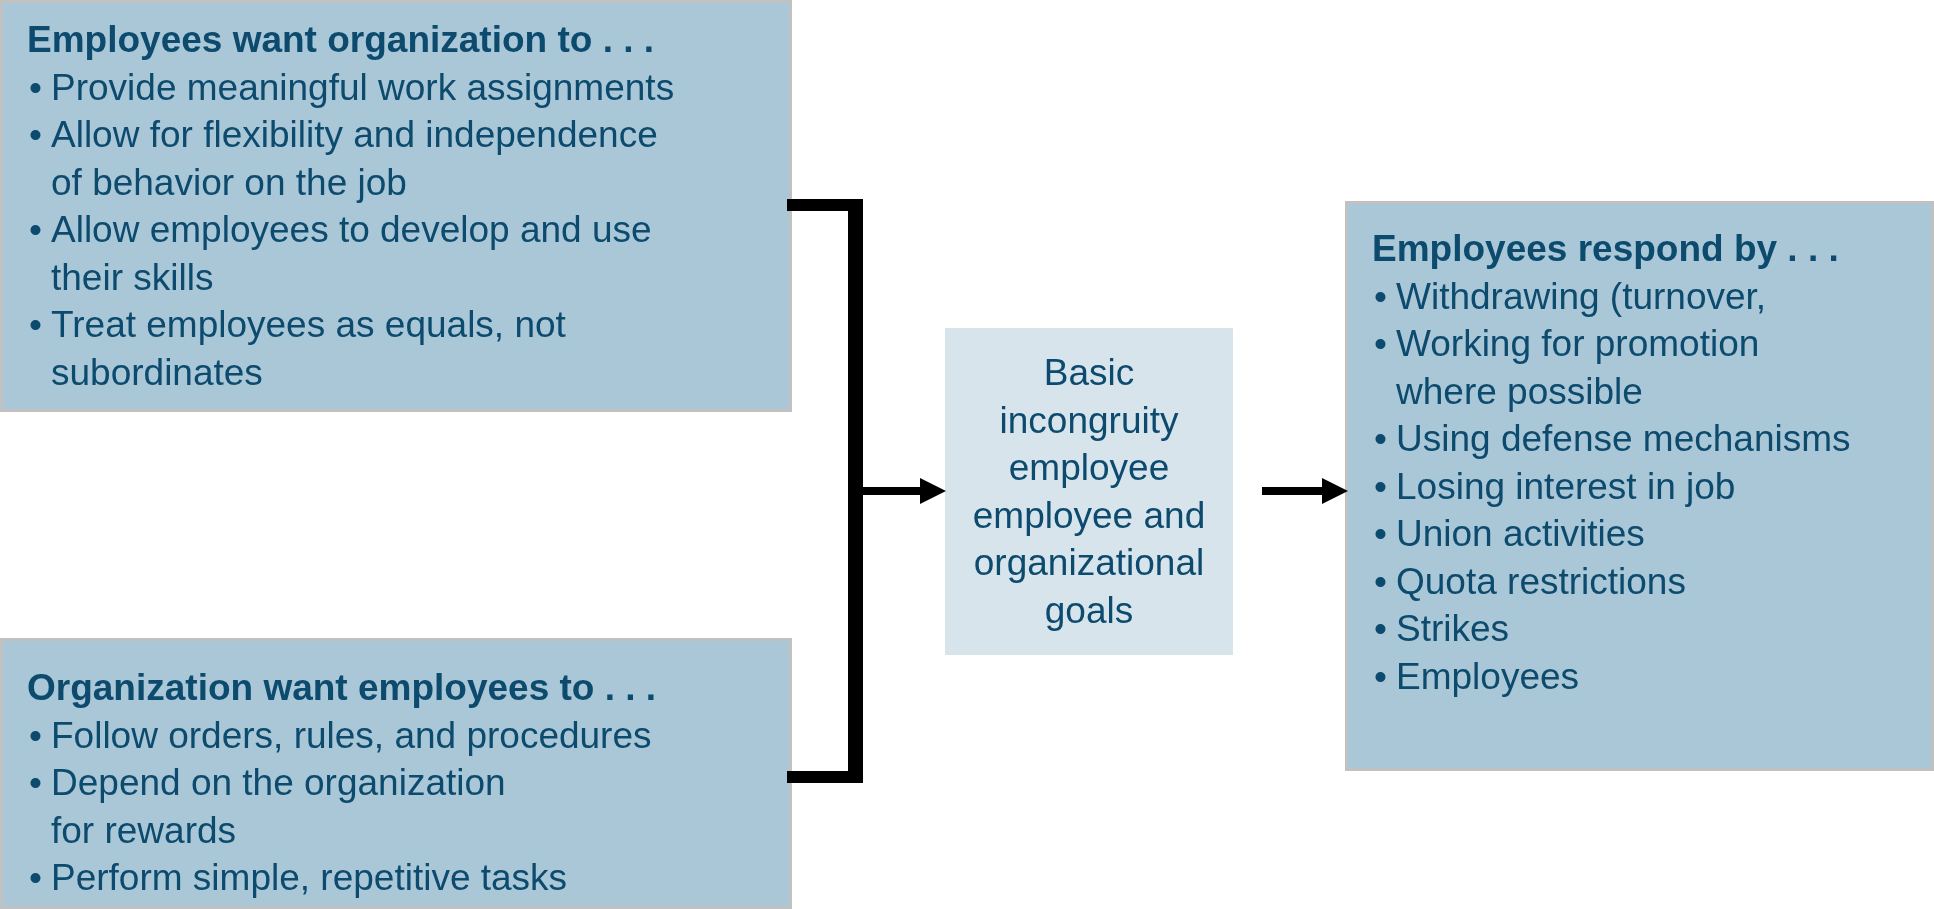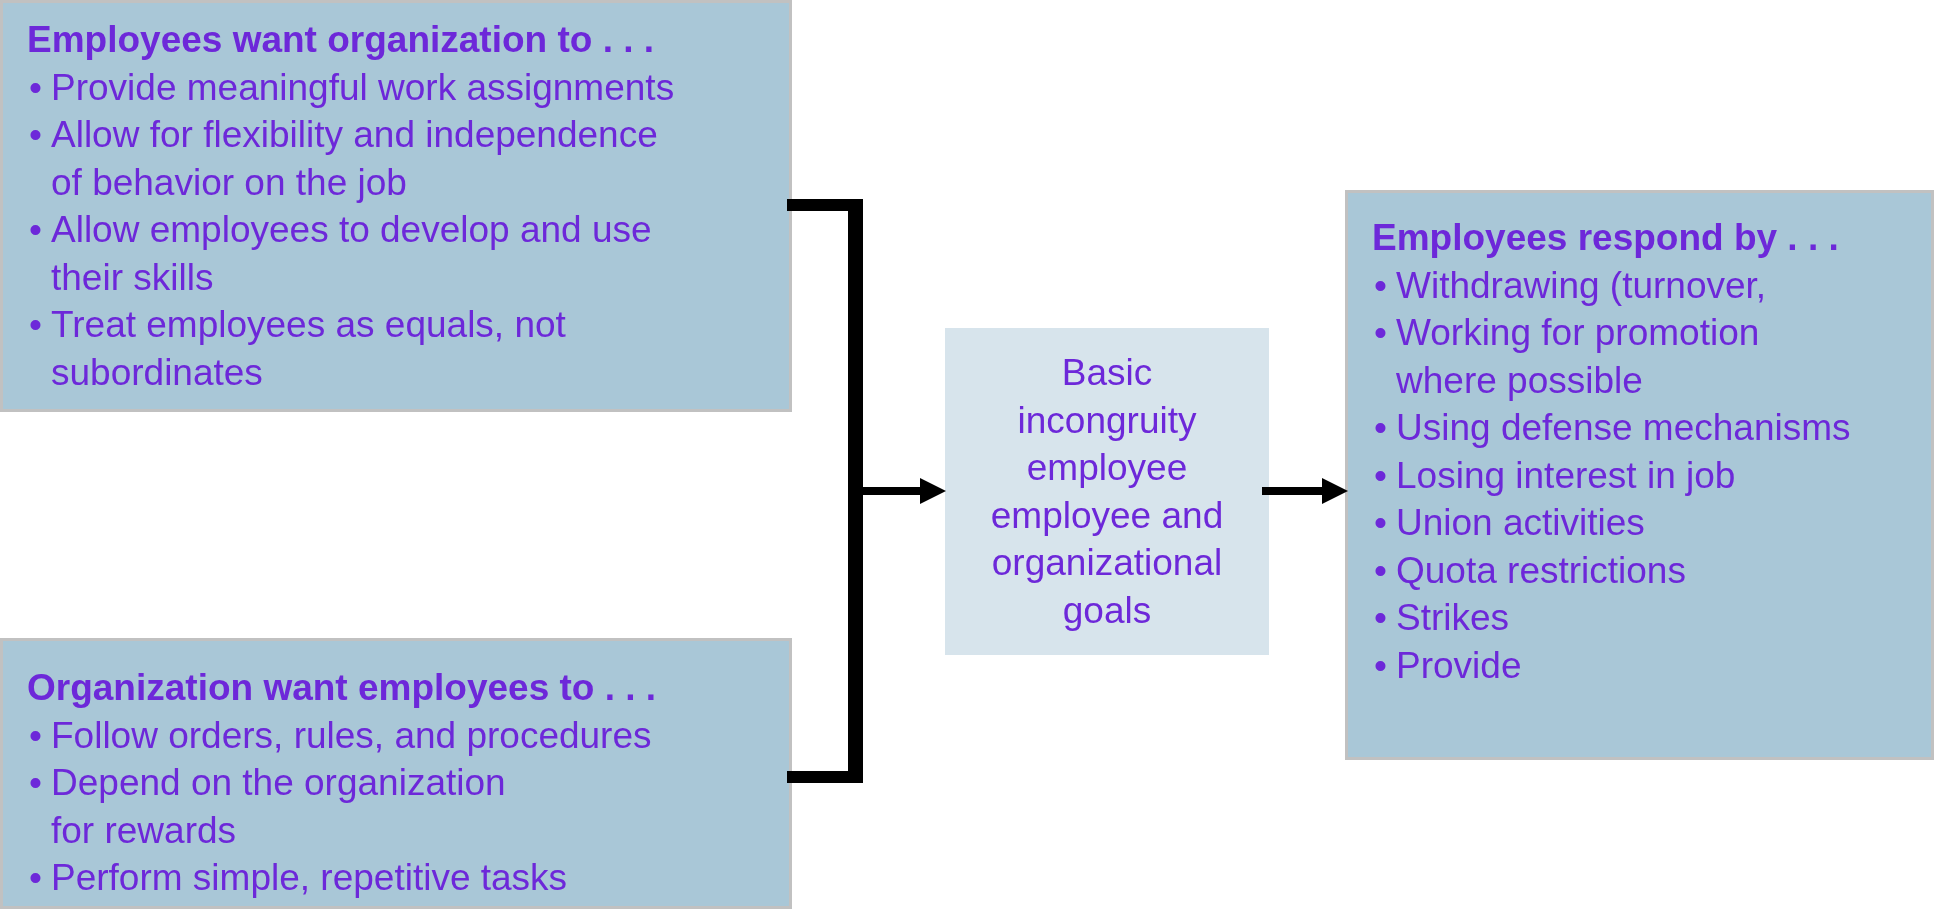--- a/index.html
+++ b/index.html
@@ -2,21 +2,21 @@
 <html><head>
 <meta charset="utf-8">
 <style>
   html, body { margin: 0; padding: 0; background: #ffffff; }
   .canvas {
     position: relative;
     width: 1934px;
     height: 909px;
     background: #ffffff;
     font-family: "Liberation Sans", sans-serif;
-    color: #6d28d9;
+    color: #0c4a6e;
     overflow: hidden;
   }
   .box {
     position: absolute;
     box-sizing: border-box;
     background: #a9c7d7;
     border: 3px solid #c1c1c1;
     font-size: 37px;
     line-height: 47.5px;
   }
@@ -54,21 +54,21 @@
   .arrowhead {
     position: absolute;
     width: 0;
     height: 0;
     border-top: 13px solid transparent;
     border-bottom: 13px solid transparent;
     border-left: 26px solid #000000;
   }
   .pad-tl { padding-top: 13px; }
   .pad-bl { padding-top: 23px; }
-  .pad-r  { padding-top: 21px; }
+  .pad-r  { padding-top: 21px; margin-top: 11px; }
 </style>
 </head>
 <body>
 
 <div class="canvas">
 
   <div class="box pad-tl" style="left:0; top:0; width:792px; height:412px;">
     <div class="box-title">Employees want organization to . . .</div>
     <div class="li">
       <span class="bullet">•</span>
@@ -109,21 +109,21 @@
     </div>
     <div class="li">
       <span>for rewards</span>
     </div>
     <div class="li">
       <span class="bullet">•</span>
       <span>Perform simple, repetitive tasks</span>
     </div>
   </div>
 
-  <div class="center-box" style="left:945px; top:328px; width:324px; height:327px;">
+  <div class="center-box" style="left:945px; top:328px; width:288px; height:327px;">
     <div>Basic</div>
     <div>incongruity</div>
     <div>employee</div>
     <div>employee and</div>
     <div>organizational</div>
     <div>goals</div>
   </div>
 
   <div class="box pad-r" style="left:1345px; top:190px; width:589px; height:570px;">
     <div class="box-title">Employees respond by . . .</div>
@@ -153,21 +153,21 @@
     <div class="li">
       <span class="bullet">•</span>
       <span>Quota restrictions</span>
     </div>
     <div class="li">
       <span class="bullet">•</span>
       <span>Strikes</span>
     </div>
     <div class="li">
       <span class="bullet">•</span>
-      <span>Provide</span>
+      <span>Employees</span>
     </div>
   </div>
 
   <div class="connector" style="left:787px; top:199px; width:76px; height:12px;"></div>
   <div class="connector" style="left:848px; top:199px; width:15px; height:584px;"></div>
   <div class="connector" style="left:787px; top:771px; width:76px; height:12px;"></div>
 
   <div class="connector" style="left:860px; top:487px; width:62px; height:8px;"></div>
   <div class="arrowhead" style="left:920px; top:478px;"></div>
 

